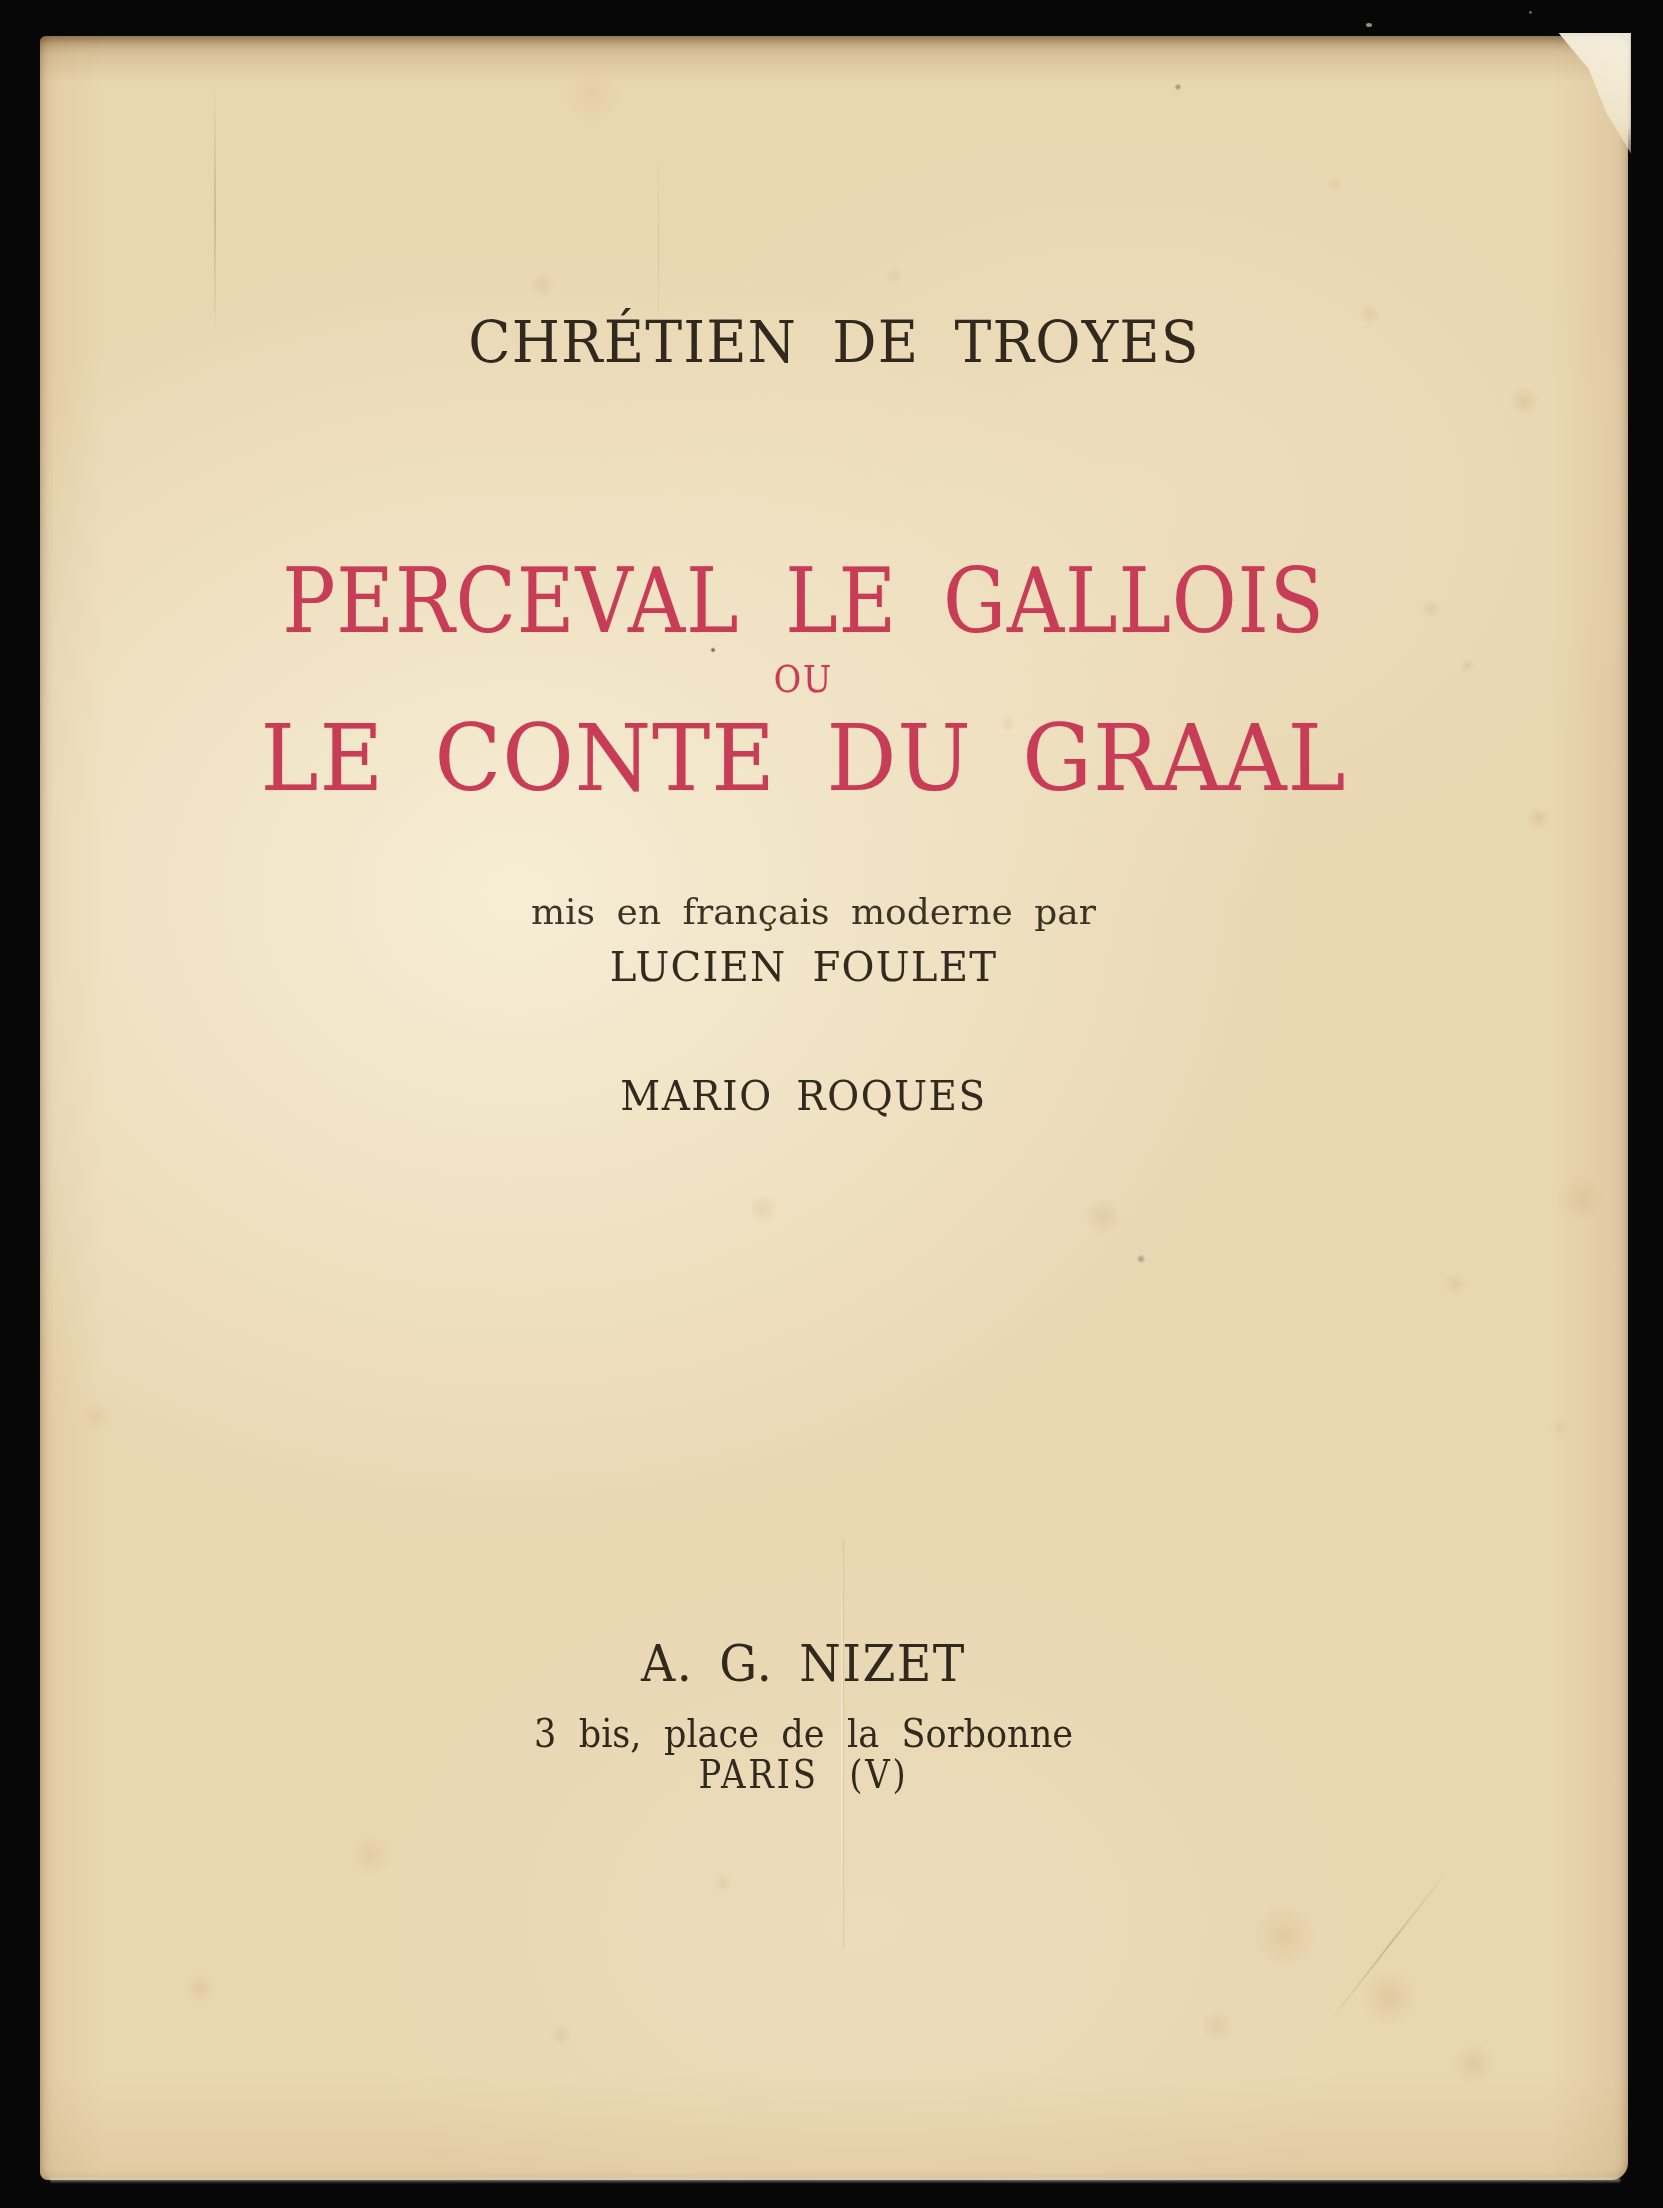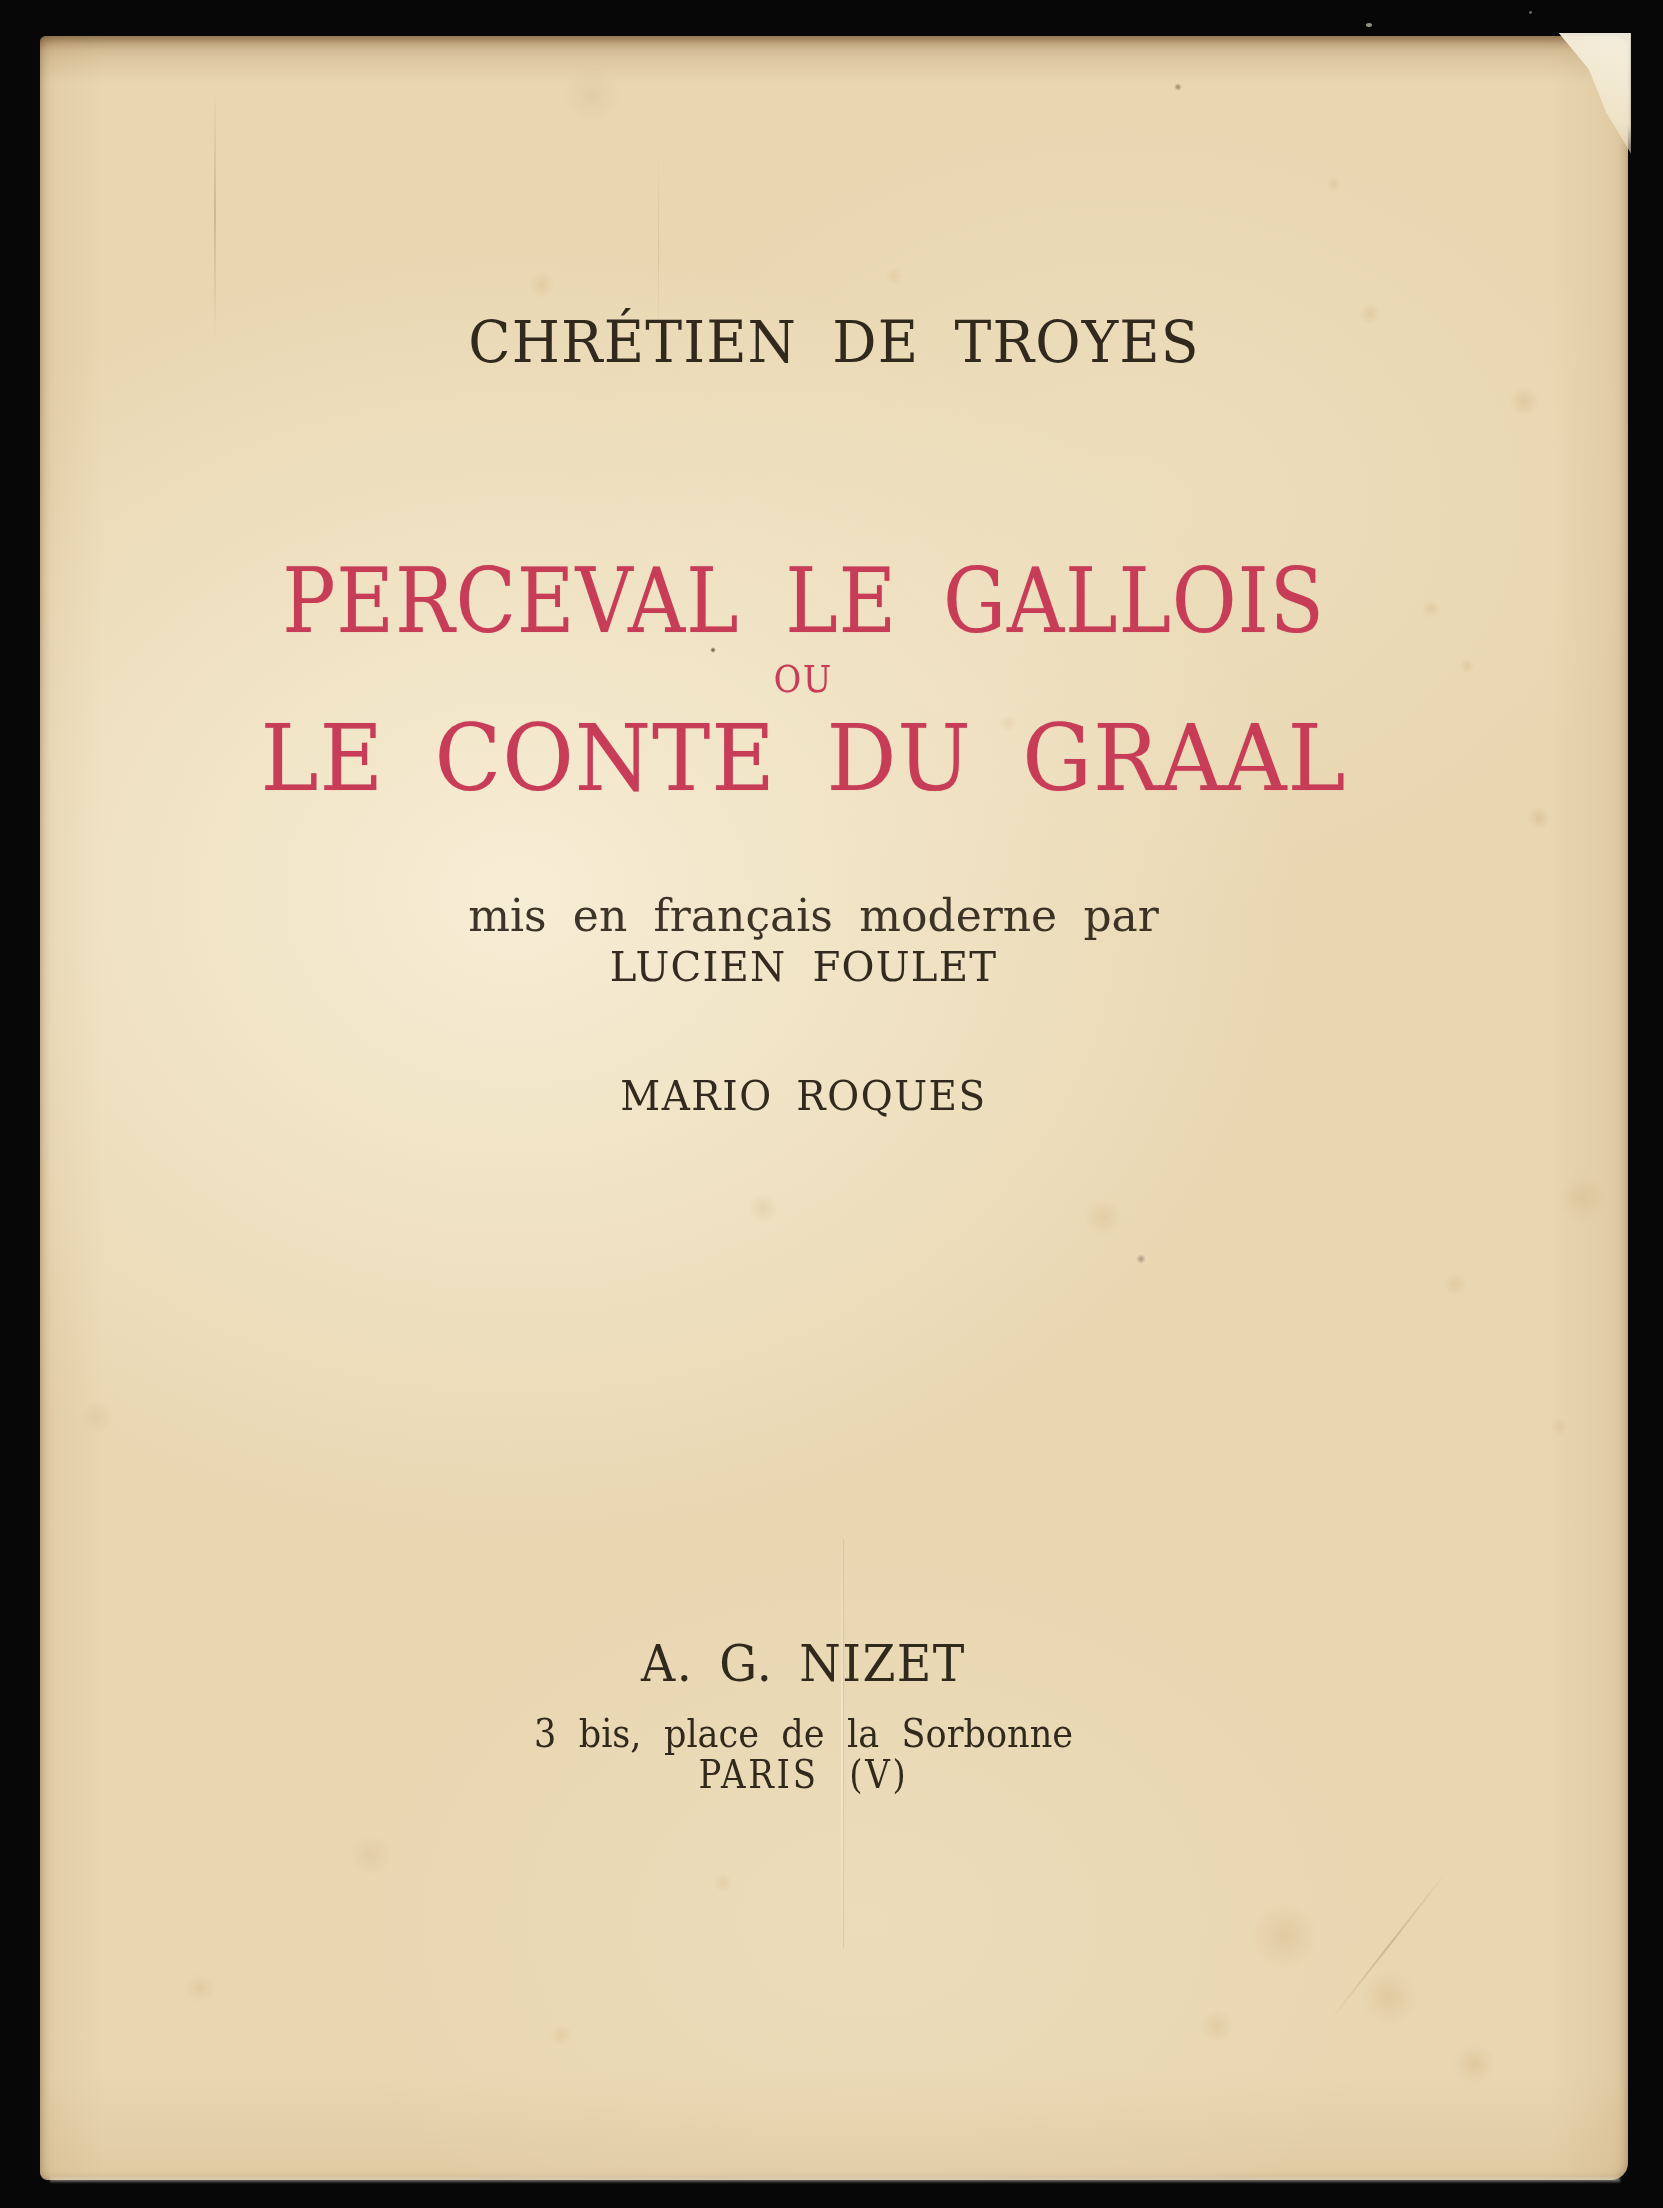--- a/index.html
+++ b/index.html
@@ -172,21 +172,21 @@
   .title2 {
     top: 677px;
     font-size: 91px;
     letter-spacing: .01em;
     word-spacing: .25em;
     transform: scaleX(.96);
   }
 
   .byline {
     top: 858px;
-    font-size: 44px;
+    font-size: 36px;
     word-spacing: .28em;
     color: rgba(34,26,16,.88);
     padding-left: 20px;
   }
   .translator {
     top: 911px;
     font-size: 41px;
     letter-spacing: .03em;
     word-spacing: .30em;
     transform: scaleX(.98);

